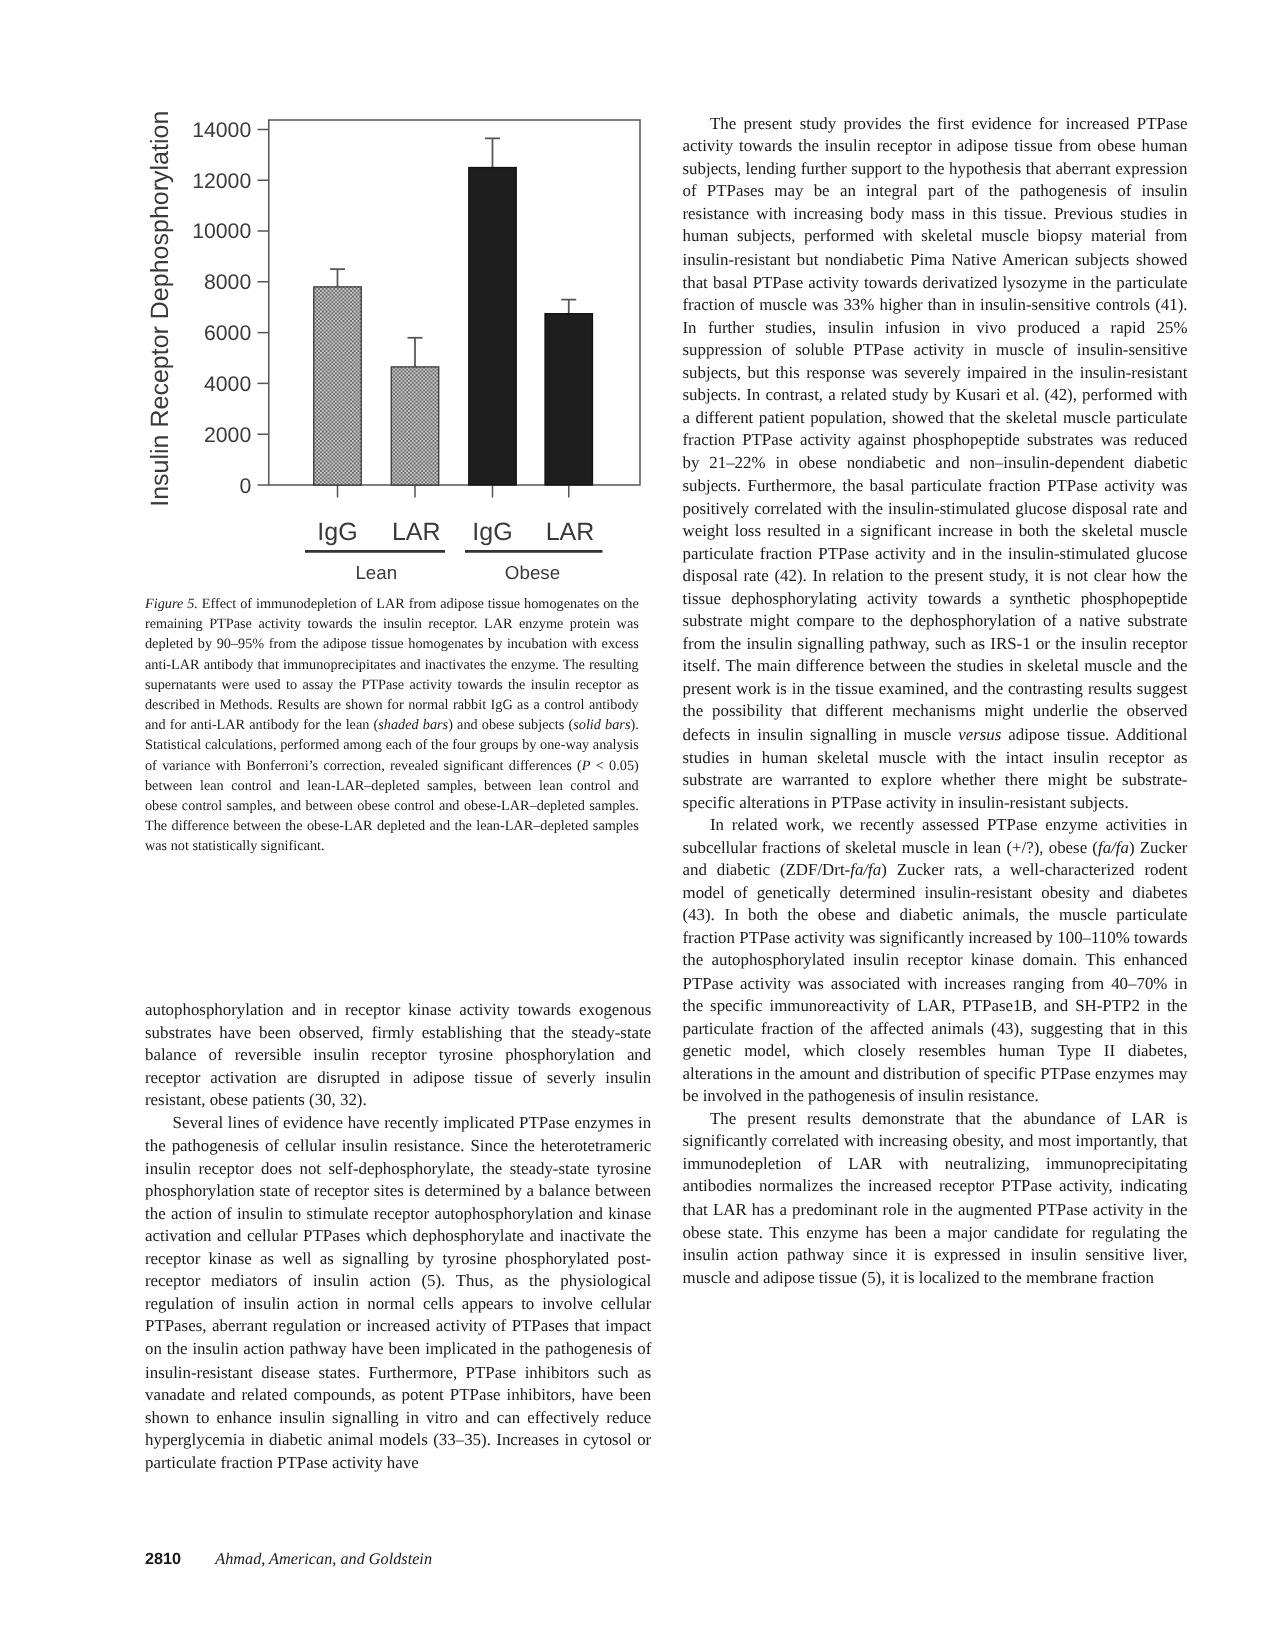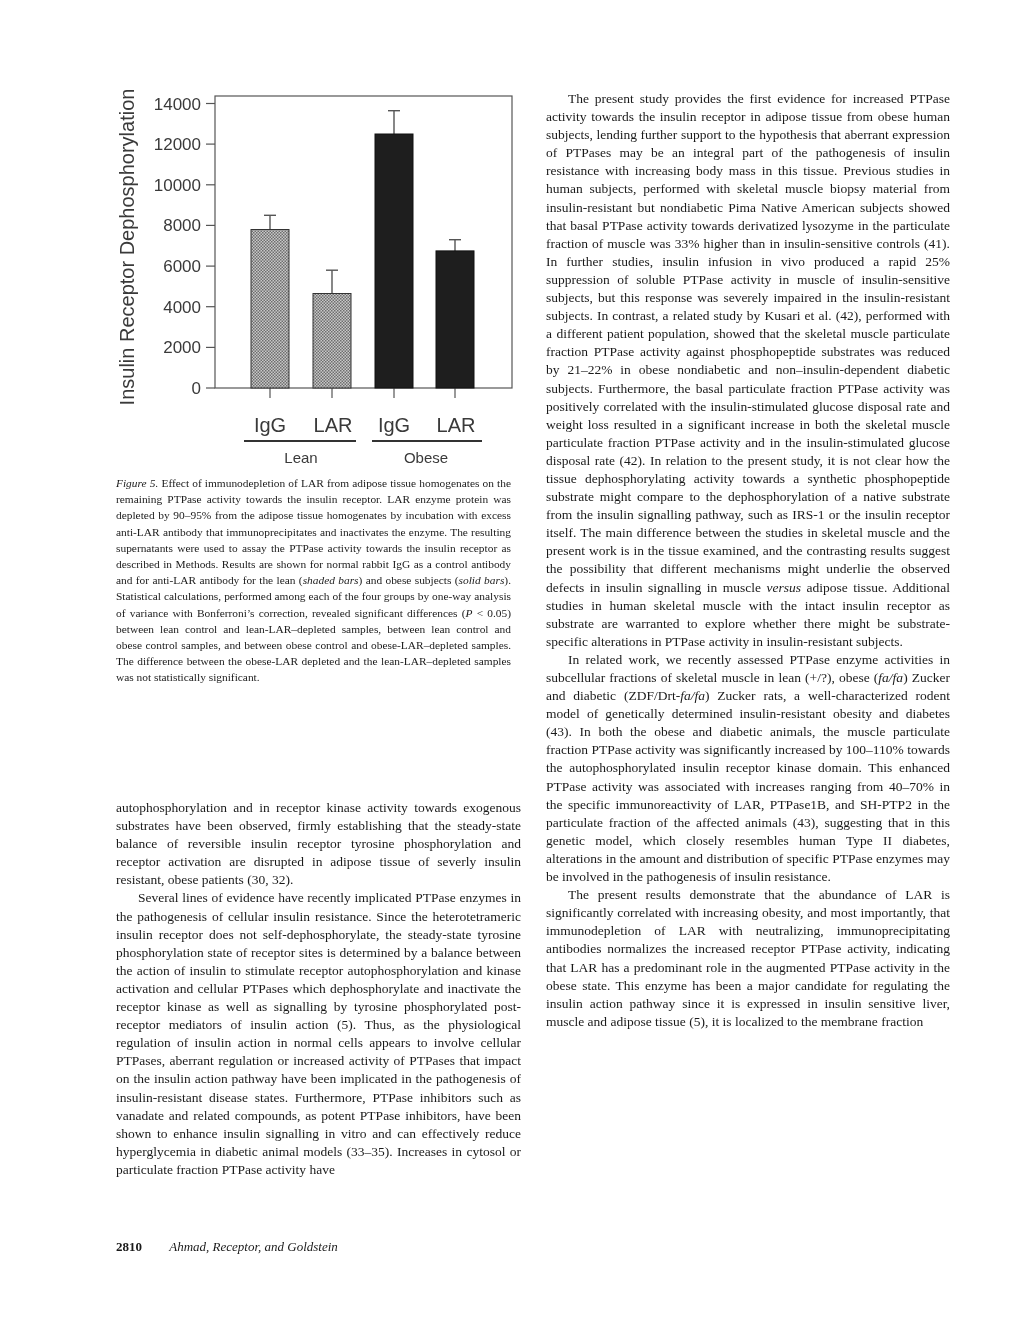--- a/index.html
+++ b/index.html
@@ -10,21 +10,21 @@
   .caption { position: absolute; left: 116px; top: 475px; width: 395px;
              font-size: 11.4px; line-height: 16.2px; text-align: justify; }
   .caption p { margin: 0; }
   .caption .fig-label { font-style: italic; }
   .col { position: absolute; font-size: 13.5px; line-height: 18.1px; text-align: justify; }
   .col p { margin: 0; }
   .col p.indent { text-indent: 22px; }
   .left-col { left: 116px; top: 799px; width: 405px; }
   .right-col { left: 546px; top: 90px; width: 404px; }
   .footer { position: absolute; left: 116px; top: 1239px; font-size: 13px; }
-  .footer .page-num { font-family: Liberation Serif, serif; font-weight: bold; margin-right: 24px; }
+  .footer .page-num { font-family: Liberation Sans, sans-serif; font-weight: bold; margin-right: 24px; }
   .footer .authors { font-style: italic; }
   .it { font-style: italic; }
 </style>
 </head>
 <body>
 
 <div class="figure">
   <svg class="chart-svg" width="430" height="390" viewBox="0 0 430 390">
     <defs>
       <pattern id="shade" width="3" height="3" patternUnits="userSpaceOnUse">
@@ -108,14 +108,14 @@
 </div>
 
 <div class="col right-col">
   <p class="indent"><span>The present study provides the first evidence for increased PTPase activity towards the insulin receptor in adipose tissue from obese human subjects, lending further support to the hypothesis that aberrant expression of PTPases may be an integral part of the pathogenesis of insulin resistance with increasing body mass in this tissue. Previous studies in human subjects, performed with skeletal muscle biopsy material from insulin-resistant but nondiabetic Pima Native American subjects showed that basal PTPase activity towards derivatized lysozyme in the particulate fraction of muscle was 33% higher than in insulin-sensitive controls (41). In further studies, insulin infusion in vivo produced a rapid 25% suppression of soluble PTPase activity in muscle of insulin-sensitive subjects, but this response was severely impaired in the insulin-resistant subjects. In contrast, a related study by Kusari et al. (42), performed with a different patient population, showed that the skeletal muscle particulate fraction PTPase activity against phosphopeptide substrates was reduced by 21–22% in obese nondiabetic and non–insulin-dependent diabetic subjects. Furthermore, the basal particulate fraction PTPase activity was positively correlated with the insulin-stimulated glucose disposal rate and weight loss resulted in a significant increase in both the skeletal muscle particulate fraction PTPase activity and in the insulin-stimulated glucose disposal rate (42). In relation to the present study, it is not clear how the tissue dephosphorylating activity towards a synthetic phosphopeptide substrate might compare to the dephosphorylation of a native substrate from the insulin signalling pathway, such as IRS-1 or the insulin receptor itself. The main difference between the studies in skeletal muscle and the present work is in the tissue examined, and the contrasting results suggest the possibility that different mechanisms might underlie the observed defects in insulin signalling in muscle </span><span class="it">versus</span><span> adipose tissue. Additional studies in human skeletal muscle with the intact insulin receptor as substrate are warranted to explore whether there might be substrate-specific alterations in PTPase activity in insulin-resistant subjects.</span></p>
   <p class="indent"><span>In related work, we recently assessed PTPase enzyme activities in subcellular fractions of skeletal muscle in lean (+/?), obese (</span><span class="it">fa/fa</span><span>) Zucker and diabetic (ZDF/Drt-</span><span class="it">fa/fa</span><span>) Zucker rats, a well-characterized rodent model of genetically determined insulin-resistant obesity and diabetes (43). In both the obese and diabetic animals, the muscle particulate fraction PTPase activity was significantly increased by 100–110% towards the autophosphorylated insulin receptor kinase domain. This enhanced PTPase activity was associated with increases ranging from 40–70% in the specific immunoreactivity of LAR, PTPase1B, and SH-PTP2 in the particulate fraction of the affected animals (43), suggesting that in this genetic model, which closely resembles human Type II diabetes, alterations in the amount and distribution of specific PTPase enzymes may be involved in the pathogenesis of insulin resistance.</span></p>
   <p class="indent">The present results demonstrate that the abundance of LAR is significantly correlated with increasing obesity, and most importantly, that immunodepletion of LAR with neutralizing, immunoprecipitating antibodies normalizes the increased receptor PTPase activity, indicating that LAR has a predominant role in the augmented PTPase activity in the obese state. This enzyme has been a major candidate for regulating the insulin action pathway since it is expressed in insulin sensitive liver, muscle and adipose tissue (5), it is localized to the membrane fraction</p>
 </div>
 
 <div class="footer">
   <span class="page-num">2810</span>
-  <span class="authors">Ahmad, Receptor, and Goldstein</span>
+  <span class="authors">Ahmad, American, and Goldstein</span>
 </div>
 
 </body></html>

